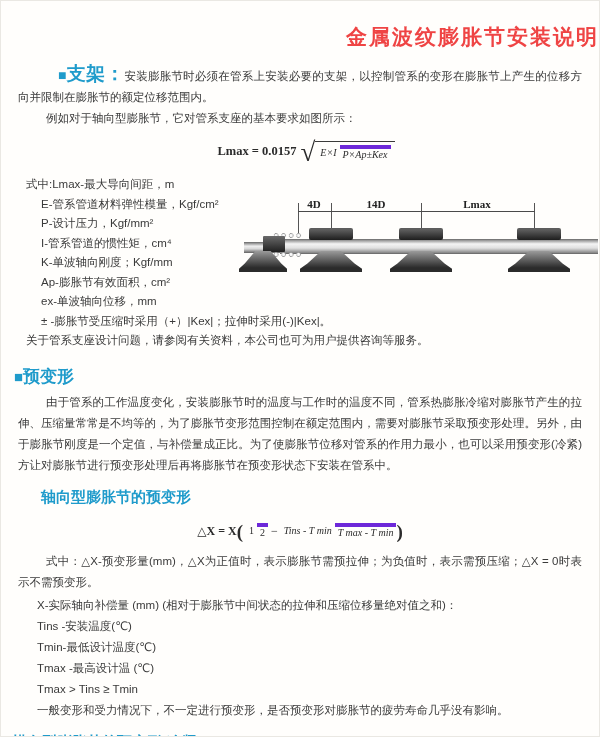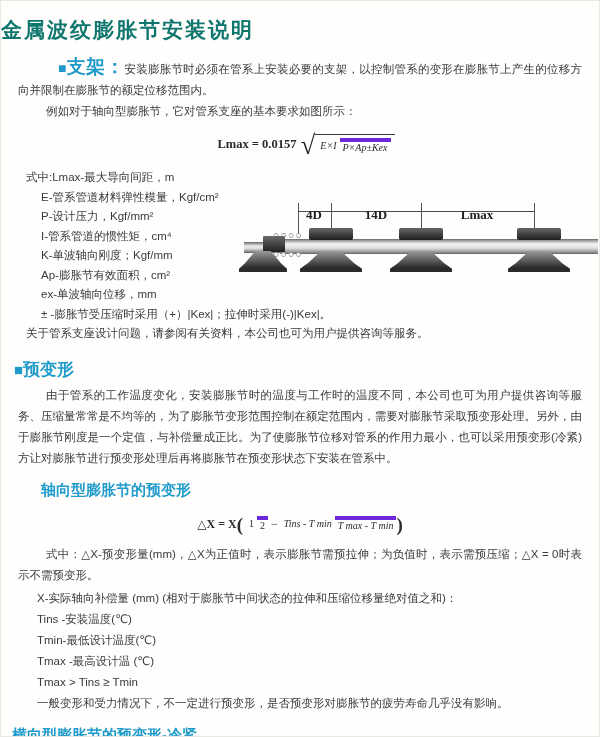--- a/index.html
+++ b/index.html
@@ -6,23 +6,23 @@
   .page{
     position:relative;
     width:598px;height:735px;
     border:1px solid #eae8e3;
     background:#fffefc;
     font-family:"Liberation Sans","DejaVu Sans",sans-serif;
     color:#3a3a3a;
     overflow:hidden;
   }
   .title{
-    margin:0;padding-top:15px;
-    text-align:left;
-    font-size:21px;font-weight:bold;color:#0f766e;
+    margin:0;padding-top:22px;
+    text-align:right;
+    font-size:21px;font-weight:bold;color:#ef4444;
     letter-spacing:2px;
   }
   p{margin:0 17px;font-size:11.5px;line-height:21px;text-align:justify;}
   .p-support{margin-top:12px;text-indent:40px;}
   .sec-label{color:#1f9bcb;font-size:19px;font-weight:bold;}
   .sec-marker{color:#1f9bcb;font-size:14px;}
   .p-example{text-indent:28px;}
   
   .formula{ text-align:center; font-family:"Liberation Serif","DejaVu Serif",serif; color:#2b2b2b; }
   .formula-lmax{margin:9px 0 10px 12px;}
@@ -51,22 +51,22 @@
   .p-body{text-indent:28px;margin-top:4px;}
   .p-shizhong{text-indent:28px;margin-top:6px;}
   
   .diagram{position:absolute;left:243px;top:193px;width:354px;height:100px;}
   .dim-line{position:absolute;left:54px;width:237px;top:17px;height:0;border-top:1px solid #4a4a4a;}
   .tick{position:absolute;top:9px;width:1px;background:#555;}
   .tick.t1{left:54px;height:32px;}
   .tick.t2{left:87px;height:32px;}
   .tick.t3{left:177px;height:30px;}
   .tick.t4{left:290px;height:30px;}
-  .dim-label{position:absolute;top:13px;transform:translateX(-50%);
-    font-family:"Liberation Serif","DejaVu Serif",serif;font-weight:bold;font-size:13px;color:#222;}
+  .dim-label{position:absolute;top:4px;transform:translateX(-50%);
+    font-family:"Liberation Serif","DejaVu Serif",serif;font-weight:bold;font-size:11px;color:#222;}
   .dl-4d{left:70px;}
   .dl-14d{left:132px;}
   .dl-lmax{left:233px;}
   .pipe{position:absolute;left:36px;right:0;top:45px;height:13px;
     background:linear-gradient(#8f8f8f,#f4f4f4 30%,#e0e0e0 62%,#838383);
     border-top:1px solid #777;border-bottom:1px solid #6f6f6f;}
   .pipe-stub{position:absolute;left:0;width:40px;top:48px;height:9px;
     background:linear-gradient(#8a8a8a,#efefef 35%,#d8d8d8 65%,#7d7d7d);
     border-top:1px solid #777;border-bottom:1px solid #6f6f6f;}
   .bellows-row{position:absolute;height:9px;width:30px;left:28px;
@@ -136,21 +136,21 @@
     <div class="cap c1"></div>
     <div class="ped c1"></div>
     <div class="cap c2"></div>
     <div class="ped c2"></div>
     <div class="cap c3"></div>
     <div class="ped c3"></div>
   </div>
 
   <div class="sec-head"><span class="sq">■</span><span>预变形</span></div>
 
-  <p class="p-body">由于管系的工作温度变化，安装膨胀节时的温度与工作时的温度不同，本公司也可为用户提供咨询等服务、压缩量常常是不均等的，为了膨胀节变形范围控制在额定范围内，需要对膨胀节采取预变形处理。另外，由于膨胀节刚度是一个定值，与补偿量成正比。为了使膨胀节位移对管系的作用力最小，也可以采用预变形(冷紧)方让对膨胀节进行预变形处理后再将膨胀节在预变形状态下安装在管系中。</p>
+  <p class="p-body">由于管系的工作温度变化，安装膨胀节时的温度与工作时的温度不同，管系热膨胀冷缩对膨胀节产生的拉伸、压缩量常常是不均等的，为了膨胀节变形范围控制在额定范围内，需要对膨胀节采取预变形处理。另外，由于膨胀节刚度是一个定值，与补偿量成正比。为了使膨胀节位移对管系的作用力最小，也可以采用预变形(冷紧)方让对膨胀节进行预变形处理后再将膨胀节在预变形状态下安装在管系中。</p>
 
   <div class="sub-heading">轴向型膨胀节的预变形</div>
 
   <div class="formula formula-dx">
     <span class="f-bold">△X = X</span><span class="big-paren">(</span>
     <span class="frac frac-up">
         <span class="num">1</span>
         <span class="den">2</span>
       </span>
     <span>−</span>

